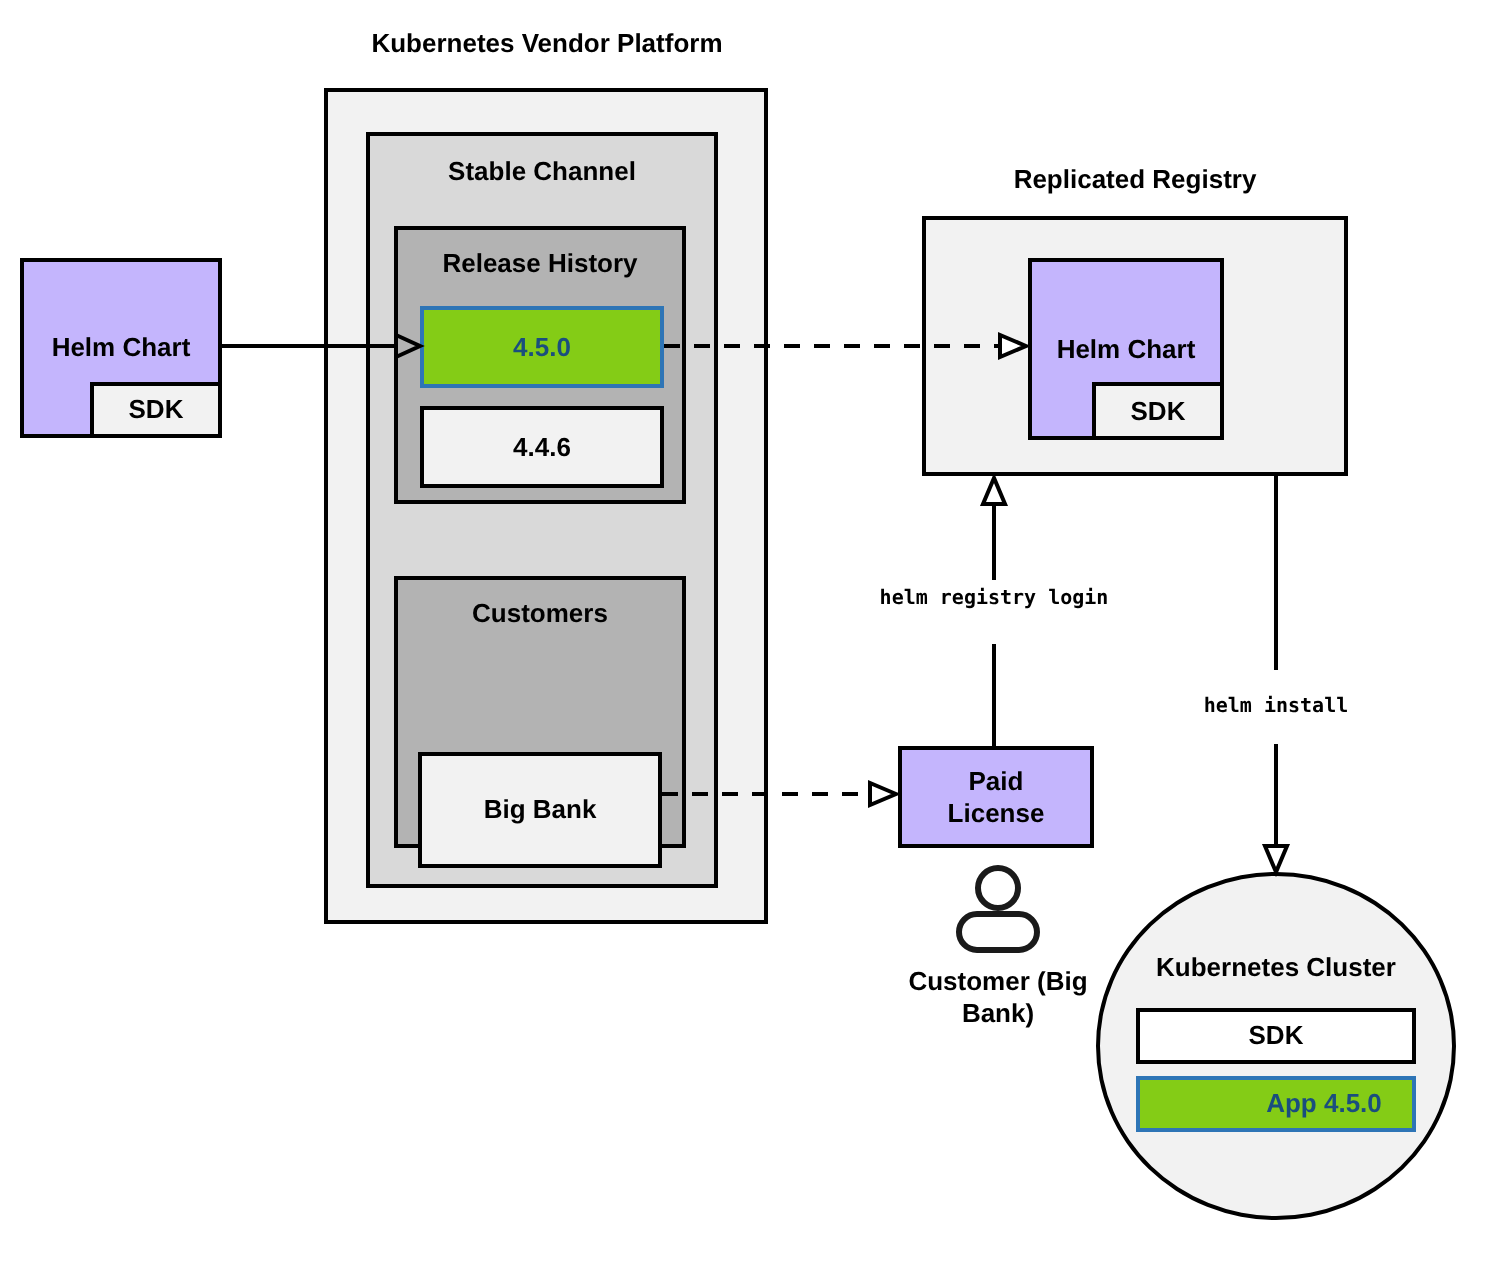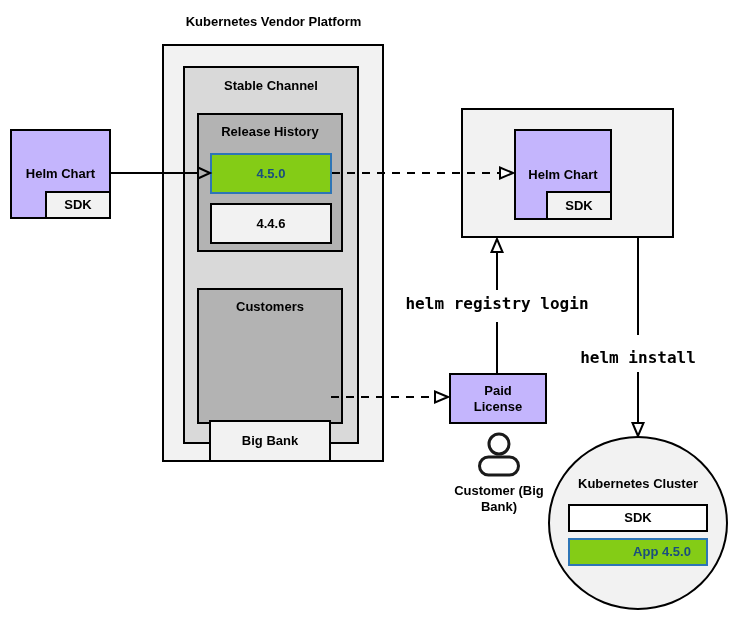--- a/index.html
+++ b/index.html
@@ -33,21 +33,21 @@
     position: absolute;
     font-weight: bold;
     font-size: 13px;
     color: #000000;
     text-align: center;
   }
   .mono {
     position: absolute;
     font-family: "DejaVu Sans Mono", monospace;
     font-weight: bold;
-    font-size: 16px;
+    font-size: 10px;
     color: #000000;
     text-align: center;
     white-space: nowrap;
   }
   .fill-lightest { background: #f2f2f2; }
   .fill-light    { background: #d9d9d9; }
   .fill-gray     { background: #c4b5fd; }
   .fill-dark     { background: #b3b3b3; }
   .fill-white    { background: #ffffff; }
   .highlight {
@@ -92,31 +92,32 @@
 
   <div class="box fill-lightest" style="left:210px; top:203px; width:122px; height:41px;">
     <span class="label">4.4.6</span>
   </div>
 
   <div class="box fill-dark top-label" style="left:197px; top:288px; width:146px; height:136px; padding-top:9px;">
     <span class="label">Customers</span>
   </div>
 
 
-  <div class="box fill-lightest" style="left:209px; top:376px; width:122px; height:42px;margin-top:44px;">
+  <div class="box fill-lightest" style="left:209px; top:376px; width:122px; height:58px;">
     <span class="label">Big Bank</span>
   </div>
 
   <div class="box fill-gray" style="left:10px; top:129px; width:101px; height:90px;">
     <span class="label">Helm Chart</span>
   </div>
   <div class="box fill-lightest" style="left:45px; top:191px; width:66px; height:28px;">
     <span class="label">SDK</span>
   </div>
 
+  <div class="title" style="left:461px; top:82px; width:213px;">Replicated Registry</div>
 
   <div class="box fill-lightest" style="left:461px; top:108px; width:213px; height:130px;"></div>
 
   <div class="box fill-gray" style="left:514px; top:129px; width:98px; height:91px;">
     <span class="label">Helm Chart</span>
   </div>
   <div class="box fill-lightest" style="left:546px; top:191px; width:66px; height:29px;">
     <span class="label">SDK</span>
   </div>
 

